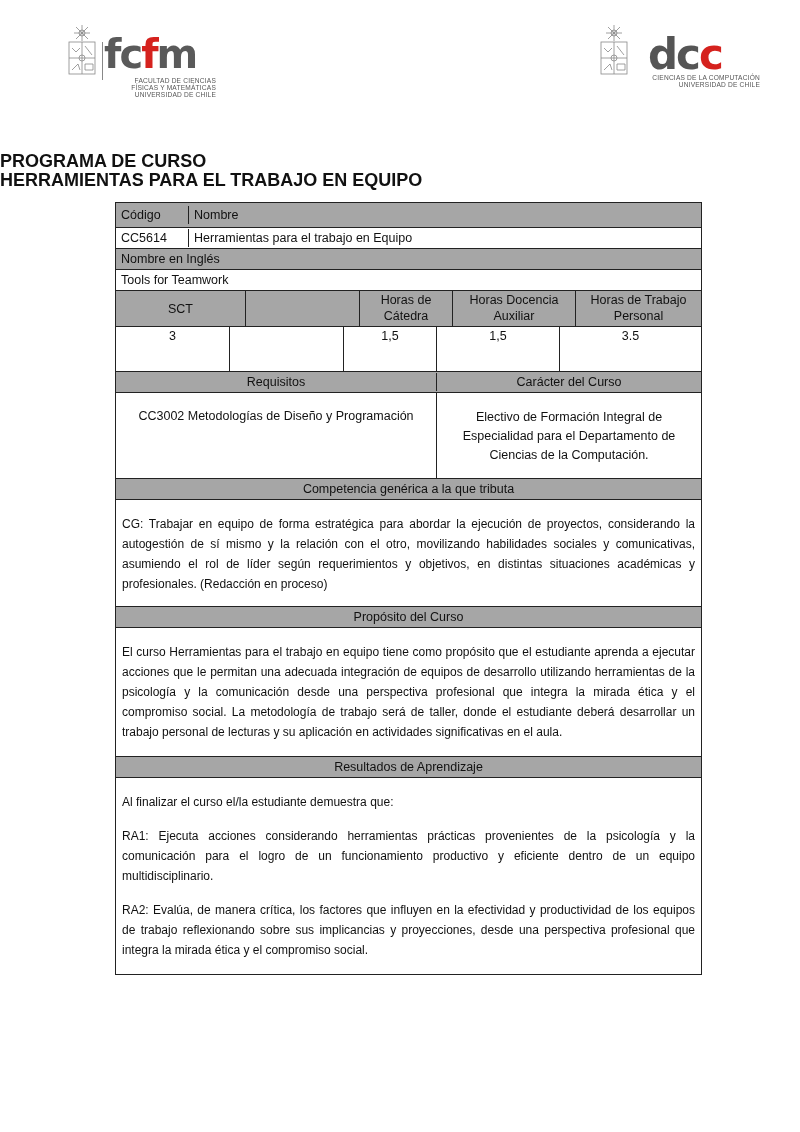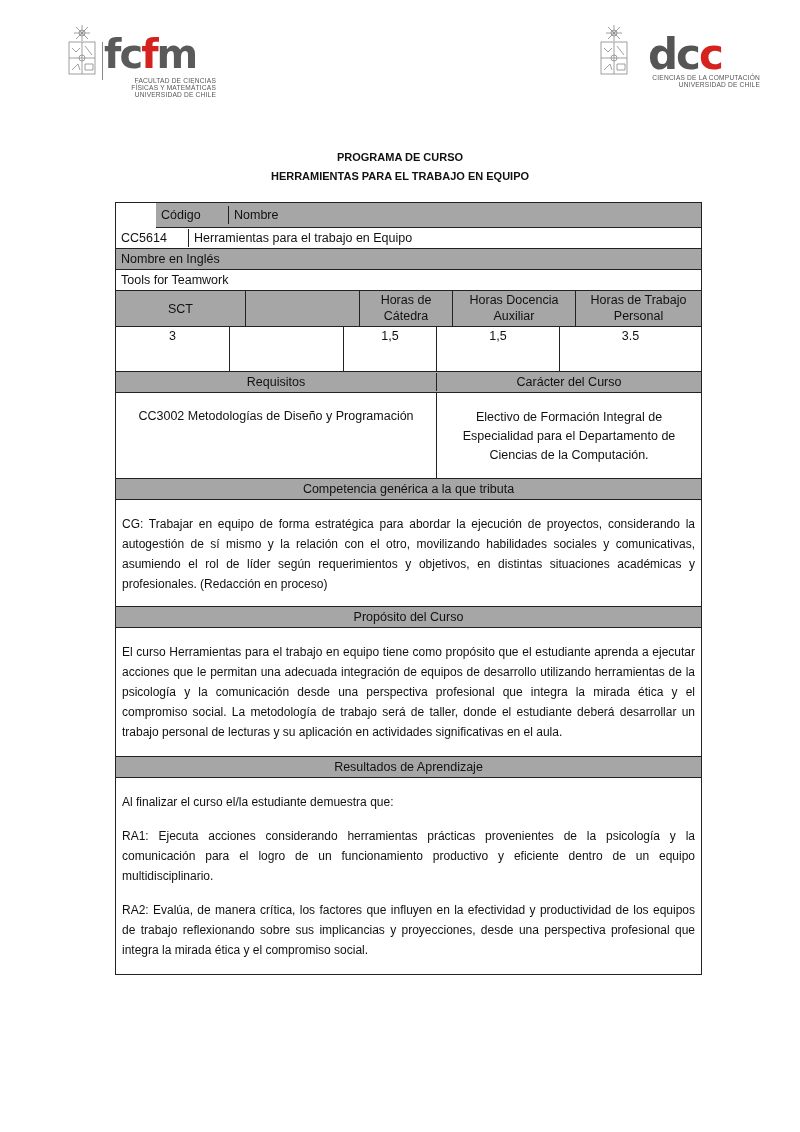--- a/index.html
+++ b/index.html
@@ -13,32 +13,32 @@
                letter-spacing: -2px; line-height: 1; }
   .logo-left .logo-word { left: 40px; top: 10px; font-size: 40px; color: #5a5a5a; }
   .logo-left .logo-word .accent { color: #d5221e; }
   .logo-right .logo-word { left: 52px; top: 10px; font-size: 42px; color: #555; }
   .logo-right .logo-word .accent { color: #d5221e; }
   .logo-sub { position: absolute; font-size: 6.6px; color: #555; line-height: 7.2px; letter-spacing: 0.2px; text-transform: uppercase; white-space: pre-line; }
   .logo-left .logo-sub { left: 42px; top: 53px; width: 110px; }
   .logo-right .logo-sub { left: 44px; top: 50px; width: 120px; }
   .vline { position: absolute; width: 1px; background: #888; }
 
-  .title { position: absolute; left: 0; width: 800px; text-align: center; font-weight: bold; font-size: 11px; }
+  .title { position: absolute; left: 0; width: 800px; font-weight: bold; font-size: 18px; }
   .title1 { top: 151px; }
   .title2 { top: 170px; }
 
   .doc { position: absolute; left: 115px; top: 202px; width: 587px; border: 1.5px solid #222; box-sizing: border-box; font-size: 12.5px; }
   .row { display: flex; border-bottom: 1px solid #222; }
   .row:last-child { border-bottom: none; }
   .gray { background: #a6a6a6; }
   .cell { box-sizing: border-box; padding: 2px 5px; border-right: 1px solid #222; }
   .cell:last-child { border-right: none; }
   .center { text-align: center; }
-  .h-hdr { height: 24px; align-items: center; margin-left: 40px; }
+  .h-hdr { height: 24px; align-items: center; }
   .h-row { height: 20px; align-items: center; }
   .para { padding: 10px 6px 14px 6px; text-align: justify; line-height: 20px; font-size: 12px; }
   .para p { margin: 0 0 14px 0; }
   .para p:last-child { margin-bottom: 0; }
 </style>
 </head>
 <body>
 
 <div class="logo logo-left">
   <svg class="crest" viewBox="0 0 40 56">

